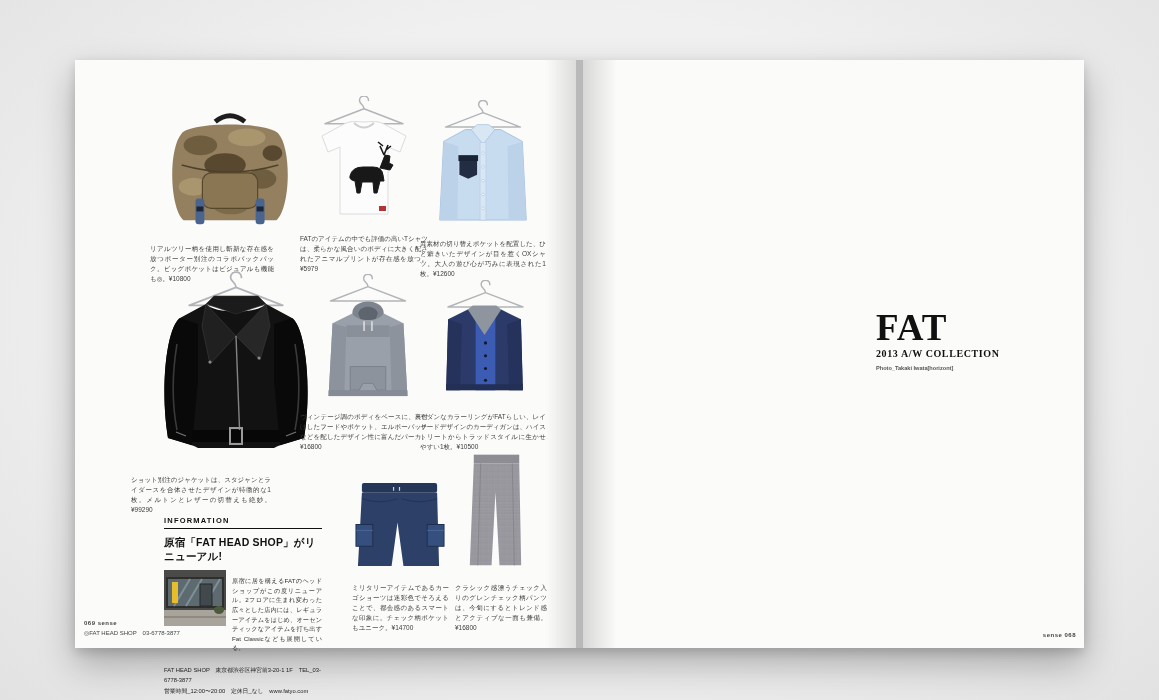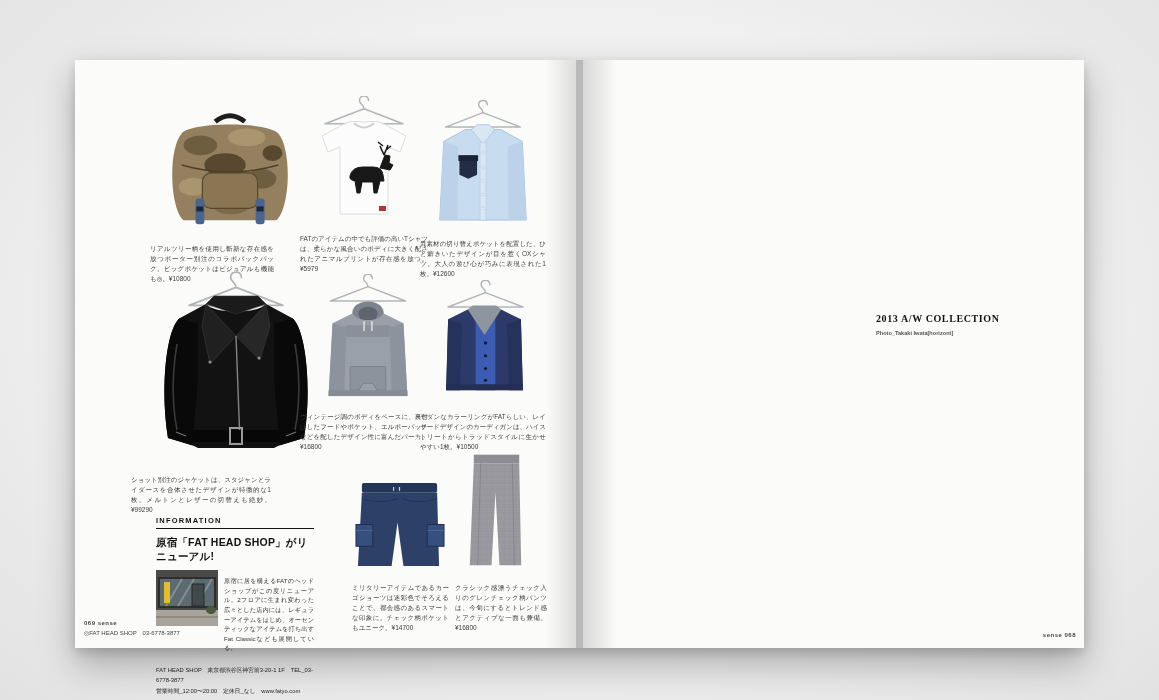--- a/index.html
+++ b/index.html
@@ -60,21 +60,21 @@
   .p-sneakers{left:896px;top:492px;width:100px;height:78px;}
   
   .feature{position:absolute;left:876px;top:310px;width:166px;color:#111;}
   .feature-title{font-family:"Liberation Serif","DejaVu Serif",serif;font-weight:bold;
     font-size:37px;line-height:.95;letter-spacing:1px;}
   .feature-sub{font-family:"Liberation Serif","DejaVu Serif",serif;font-weight:bold;
     font-size:10px;letter-spacing:.6px;margin-top:3px;}
   .feature-body{font-size:7.6px;line-height:1.78;margin-top:10px;text-align:justify;color:#1c1c1c;}
   .feature-credit{font-size:5.6px;color:#555;margin-top:6px;font-weight:bold;}
   
-  .info{position:absolute;left:156px;top:516px;width:158px;color:#111;}
+  .info{position:absolute;left:164px;top:516px;width:158px;color:#111;}
   .info-header{font-size:7.5px;font-weight:bold;letter-spacing:1.2px;
     border-bottom:1.6px solid #111;padding-bottom:3px;}
   .info-title{font-size:10.5px;font-weight:bold;margin-top:7px;letter-spacing:.2px;}
   .info-flex{display:flex;gap:6px;margin-top:6px;}
   .info-photo{width:62px;height:56px;flex:0 0 auto;}
   .info-photo svg{width:100%;height:100%;display:block;}
   .info-body{font-size:6.2px;line-height:1.55;text-align:justify;color:#333;}
   .info-shop{font-size:5.8px;line-height:1.75;margin-top:6px;color:#222;}
   
   .folio{position:absolute;font-size:6px;color:#444;}
@@ -443,20 +443,21 @@
   </div>
   <div class="info-shop">
     <div>FAT HEAD SHOP　東京都渋谷区神宮前3-20-1 1F　TEL_03-6778-3877</div>
     <div>営業時間_12:00〜20:00　定休日_なし　www.fatyo.com</div>
   </div>
 </div>
 
 <div class="page page-right"></div>
 
 <div class="feature">
+  <div class="feature-title">FAT</div>
   <div class="feature-sub">2013 A/W COLLECTION</div>
   <div class="feature-credit">Photo_Takaki Iwata[horizont]</div>
 </div>
 
 <div class="folio folio-left">
   <div class="folio-num">069 sense</div>
   <div class="folio-credit">◎FAT HEAD SHOP　03-6778-3877</div>
 </div>
 <div class="folio folio-right">
   <span>sense 068</span>

